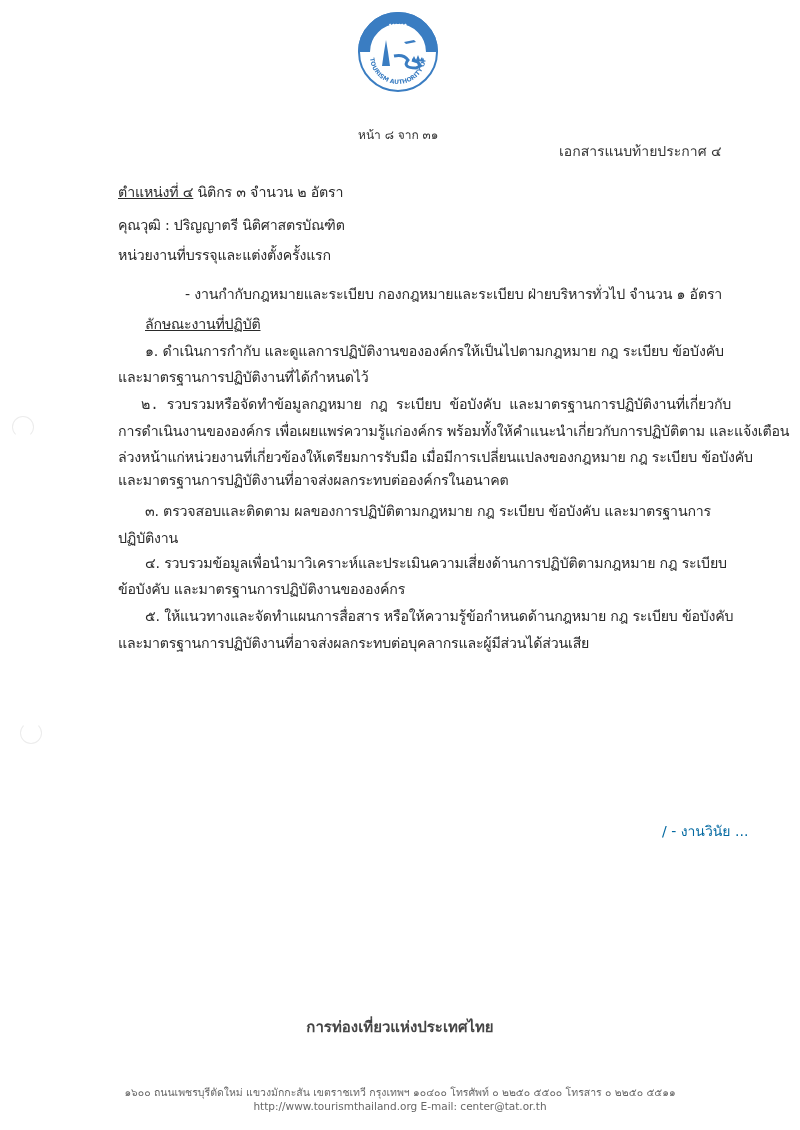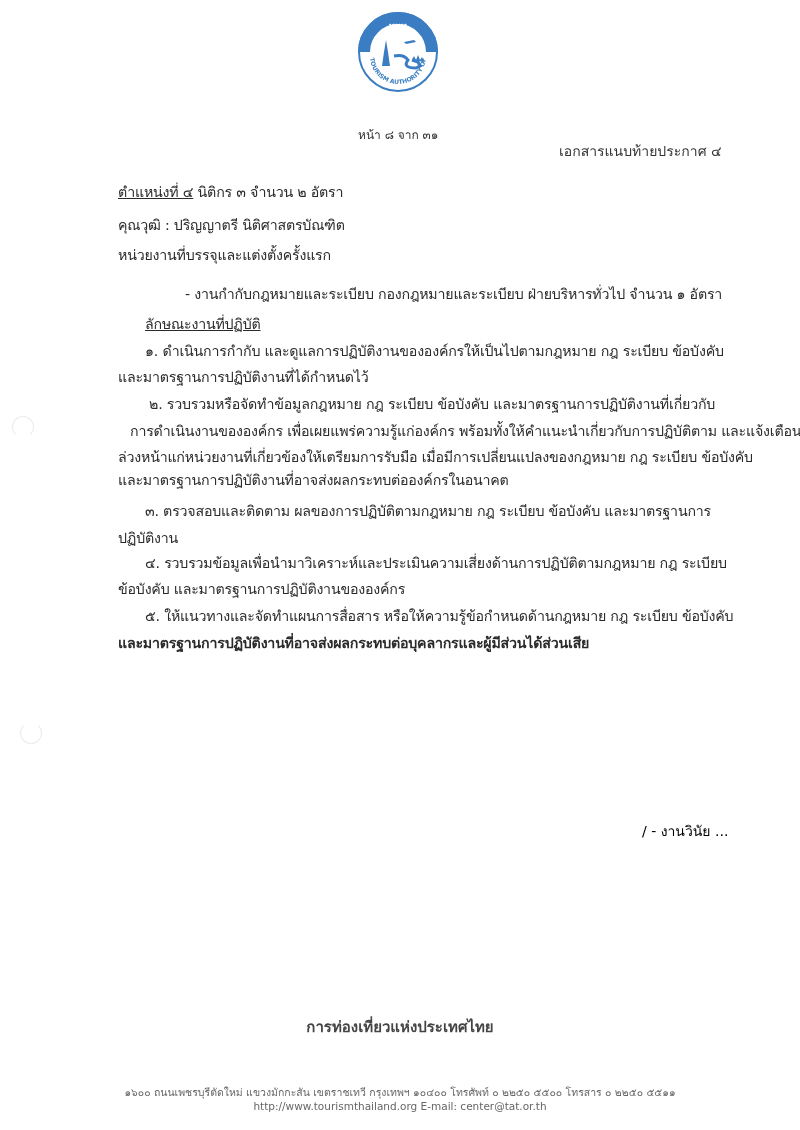--- a/index.html
+++ b/index.html
@@ -11,21 +11,21 @@
     .abs { position: absolute; white-space: nowrap; }
     .logo { position: absolute; left: 356px; top: 10px; width: 84px; height: 84px; }
     .pg { left: 358px; top: 125px; font-size: 12px; color: #333; }
     .annex { left: 559px; top: 140px; font-size: 14px; color: #333; }
     .line { font-size: 14.2px; color: #2a2a2a; letter-spacing: -0.2px; }
     .bold { font-weight: normal; }
     .u { text-decoration: underline; }
     .hole { position: absolute; width: 20px; height: 20px; border: 1px solid #ececec; border-radius: 50%; }
     .hole.top { left: 12px; top: 416px; border-bottom-color: transparent; }
     .hole.bot { left: 20px; top: 722px; border-top-color: transparent; }
-    .cont { left: 642px; top: 820px; font-size: 14px; color: #000000; }
+    .cont { left: 662px; top: 820px; font-size: 14px; color: #0369a1; }
     .f-org { left: 0; width: 800px; text-align: center; top: 1015px; font-size: 15px; font-weight: bold; color: #444; }
     .f-addr { left: 0; width: 800px; text-align: center; top: 1084px; font-size: 10.5px; color: #666; }
     .f-web { left: 0; width: 800px; text-align: center; top: 1100px; font-size: 10.5px; color: #666; }
   </style>
 </head>
 <body>
 
 <div class="logo">
   <svg width="84" height="84" viewBox="0 0 84 84">
     <circle cx="42" cy="42" r="39" fill="none" stroke="#3a7dc2" stroke-width="2"></circle>
@@ -45,33 +45,33 @@
 
 <div class="abs line bold" style="left:118px; top:181px;"><span class="u">ตำแหน่งที่ ๔</span><span> นิติกร ๓ จำนวน ๒ อัตรา</span></div>
 <div class="abs line" style="left:118px; top:214px;">คุณวุฒิ : ปริญญาตรี นิติศาสตรบัณฑิต</div>
 <div class="abs line bold" style="left:118px; top:244px;">หน่วยงานที่บรรจุและแต่งตั้งครั้งแรก</div>
 <div class="abs line bold" style="left:145px; top:283px;margin-left:40px;">- งานกำกับกฎหมายและระเบียบ กองกฎหมายและระเบียบ ฝ่ายบริหารทั่วไป จำนวน ๑ อัตรา</div>
 <div class="abs line bold u" style="left:145px; top:313px;">ลักษณะงานที่ปฏิบัติ</div>
 
 <div class="abs line" style="left:145px; top:340px;">๑. ดำเนินการกำกับ และดูแลการปฏิบัติงานขององค์กรให้เป็นไปตามกฎหมาย กฎ ระเบียบ ข้อบังคับ</div>
 <div class="abs line" style="left:118px; top:366px;">และมาตรฐานการปฏิบัติงานที่ได้กำหนดไว้</div>
 
-<div class="abs line" style="left:149px; top:393px;">๒. รวบรวมหรือจัดทำข้อมูลกฎหมาย กฎ ระเบียบ ข้อบังคับ และมาตรฐานการปฏิบัติงานที่เกี่ยวกับ</div>
-<div class="abs line" style="left:118px; top:420px;margin-left:12px;">การดำเนินงานขององค์กร เพื่อเผยแพร่ความรู้แก่องค์กร พร้อมทั้งให้คำแนะนำเกี่ยวกับการปฏิบัติตาม และแจ้งเตือน</div>
+<div class="abs line" style="left:141px; top:393px;font-family:Liberation Mono, monospace;">๒. รวบรวมหรือจัดทำข้อมูลกฎหมาย กฎ ระเบียบ ข้อบังคับ และมาตรฐานการปฏิบัติงานที่เกี่ยวกับ</div>
+<div class="abs line" style="left:118px; top:420px;">การดำเนินงานขององค์กร เพื่อเผยแพร่ความรู้แก่องค์กร พร้อมทั้งให้คำแนะนำเกี่ยวกับการปฏิบัติตาม และแจ้งเตือน</div>
 <div class="abs line" style="left:118px; top:446px;">ล่วงหน้าแก่หน่วยงานที่เกี่ยวข้องให้เตรียมการรับมือ เมื่อมีการเปลี่ยนแปลงของกฎหมาย กฎ ระเบียบ ข้อบังคับ</div>
 <div class="abs line" style="left:118px; top:469px;text-align:center;">และมาตรฐานการปฏิบัติงานที่อาจส่งผลกระทบต่อองค์กรในอนาคต</div>
 
 <div class="abs line" style="left:145px; top:500px;">๓. ตรวจสอบและติดตาม ผลของการปฏิบัติตามกฎหมาย กฎ ระเบียบ ข้อบังคับ และมาตรฐานการ</div>
 <div class="abs line" style="left:118px; top:527px;">ปฏิบัติงาน</div>
 
 <div class="abs line" style="left:145px; top:552px;">๔. รวบรวมข้อมูลเพื่อนำมาวิเคราะห์และประเมินความเสี่ยงด้านการปฏิบัติตามกฎหมาย กฎ ระเบียบ</div>
 <div class="abs line" style="left:118px; top:578px;">ข้อบังคับ และมาตรฐานการปฏิบัติงานขององค์กร</div>
 
 <div class="abs line" style="left:145px; top:605px;">๕. ให้แนวทางและจัดทำแผนการสื่อสาร หรือให้ความรู้ข้อกำหนดด้านกฎหมาย กฎ ระเบียบ ข้อบังคับ</div>
-<div class="abs line" style="left:118px; top:632px;font-weight:bold;">และมาตรฐานการปฏิบัติงานที่อาจส่งผลกระทบต่อบุคลากรและผู้มีส่วนได้ส่วนเสีย</div>
+<div class="abs line" style="left:118px; top:632px;">และมาตรฐานการปฏิบัติงานที่อาจส่งผลกระทบต่อบุคลากรและผู้มีส่วนได้ส่วนเสีย</div>
 
 <div class="hole top"></div>
 <div class="hole bot"></div>
 
 <div class="abs cont">/ - งานวินัย ...</div>
 
 <div class="abs f-org">การท่องเที่ยวแห่งประเทศไทย</div>
 <div class="abs f-addr">๑๖๐๐ ถนนเพชรบุรีตัดใหม่ แขวงมักกะสัน เขตราชเทวี กรุงเทพฯ ๑๐๔๐๐  โทรศัพท์ ๐ ๒๒๕๐ ๕๕๐๐  โทรสาร ๐ ๒๒๕๐ ๕๕๑๑</div>
 <div class="abs f-web">http://www.tourismthailand.org E-mail: center@tat.or.th</div>
 

